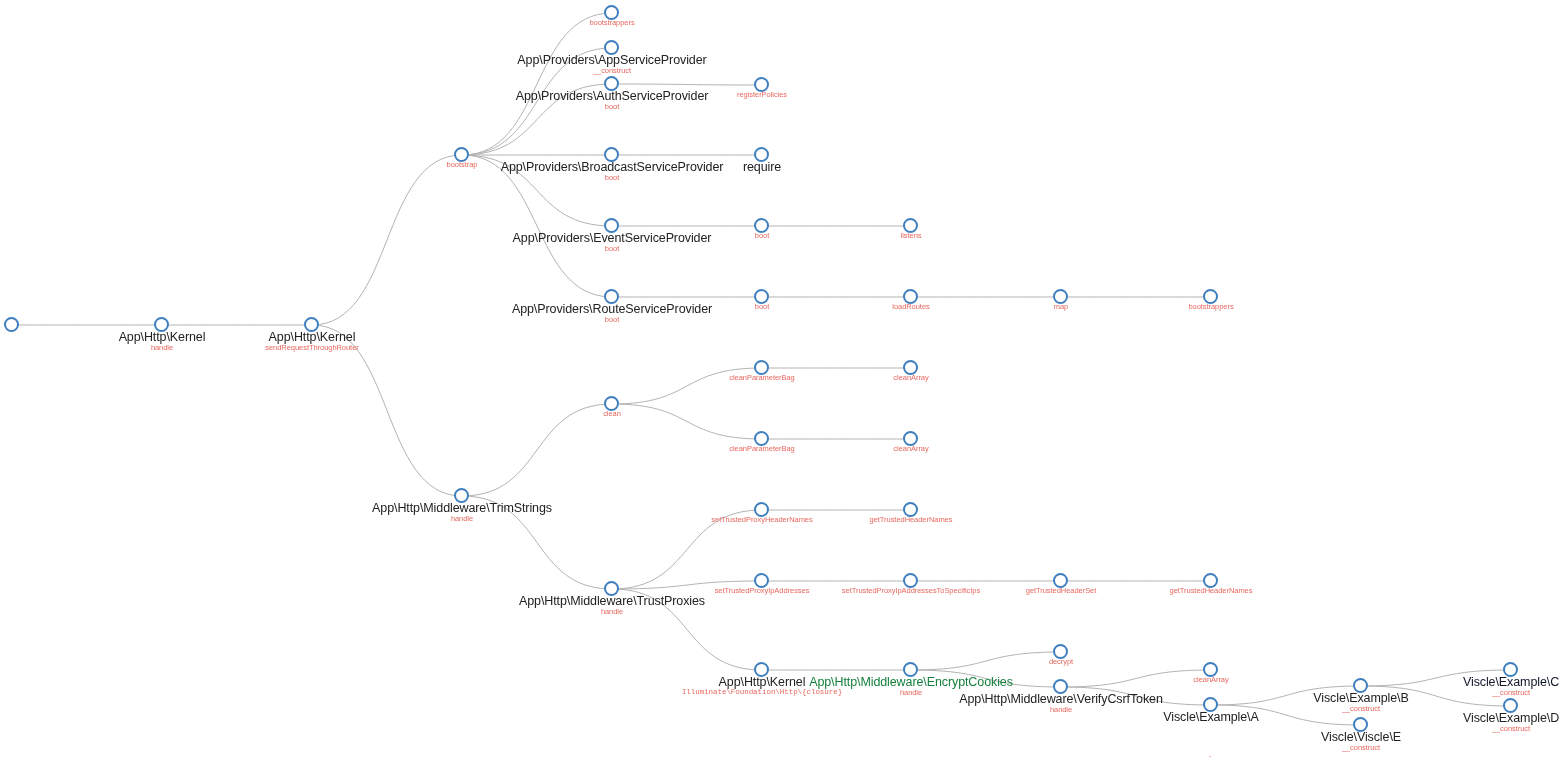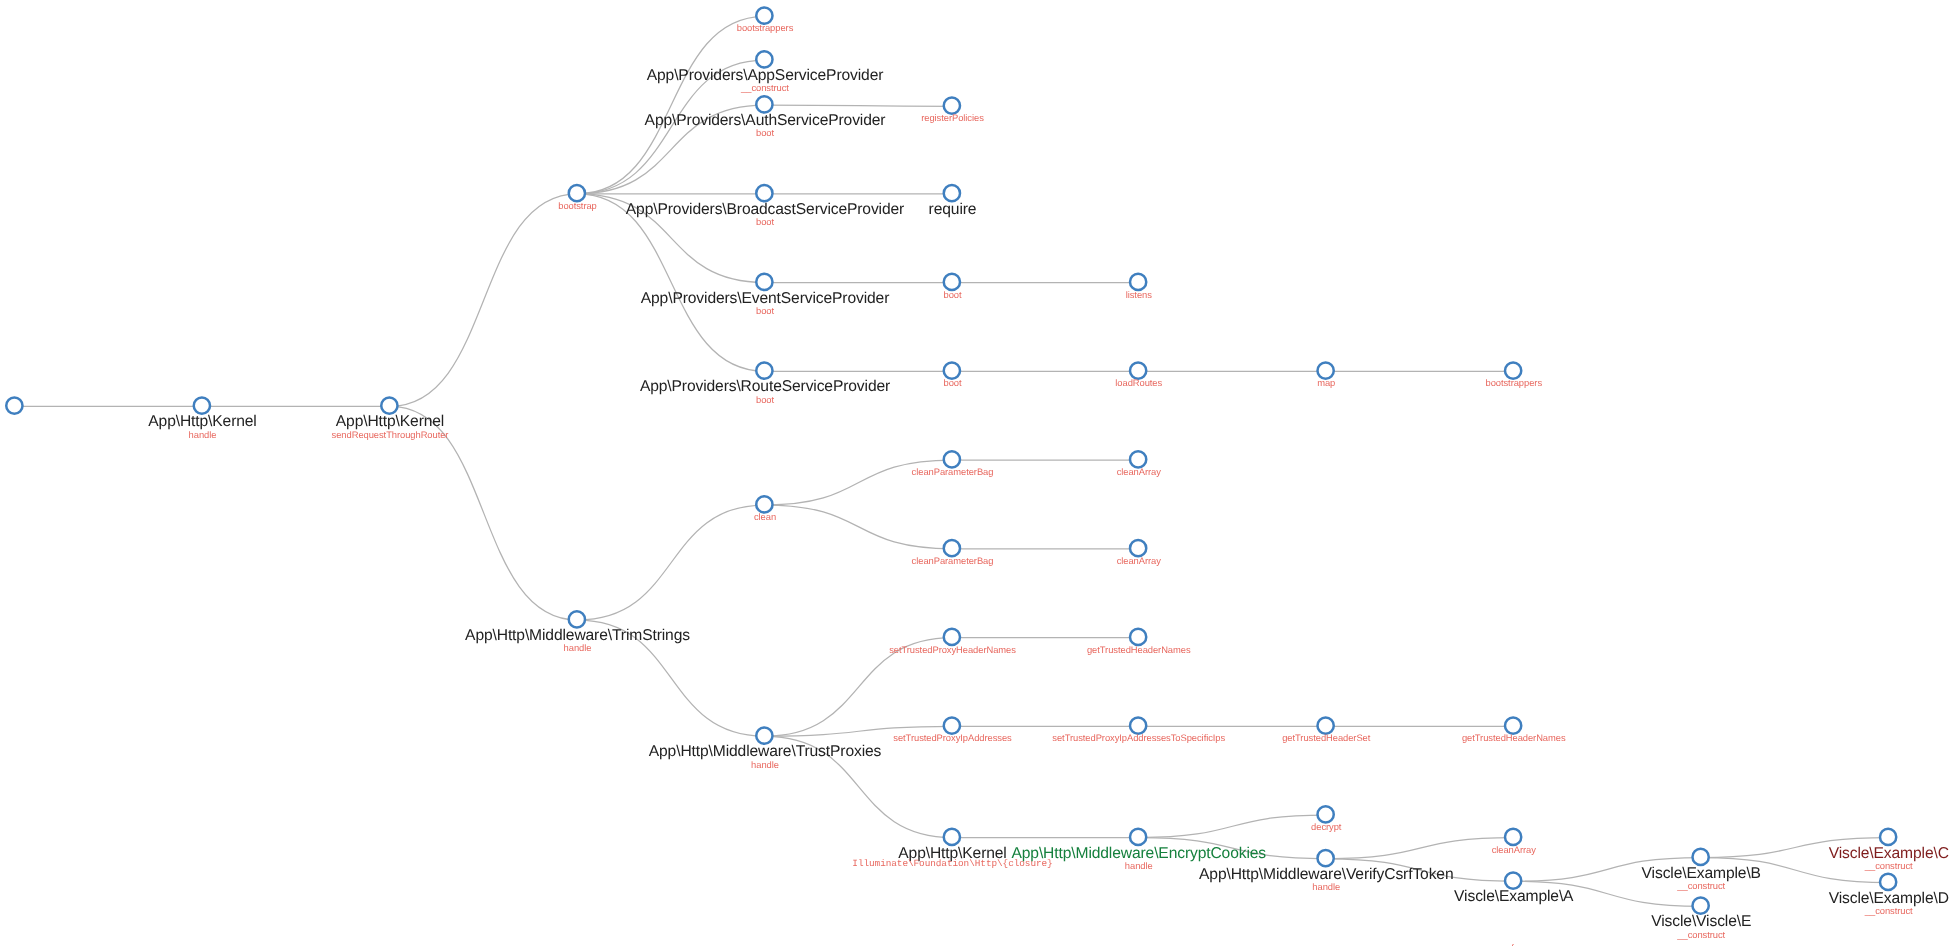--- a/index.html
+++ b/index.html
@@ -358,21 +358,21 @@
       <div class="node" style="left: 1361px; top: 725px;">
         <div class="node-circle" style="border-color: rgb(63, 127, 191); background: rgb(255, 255, 255);"></div>
         <div class="node-labels">
           <span class="node-class" style="color: rgb(34, 34, 34);">Viscle\Viscle\E</span>
           <span class="node-method" style="color: rgb(232, 104, 95);">__construct</span>
         </div>
       </div>
       <div class="node" style="left: 1511px; top: 670px;">
         <div class="node-circle" style="border-color: rgb(63, 127, 191); background: rgb(255, 255, 255);"></div>
         <div class="node-labels">
-          <span class="node-class" style="color: #7f1d1d;">Viscle\Example\C</span>
+          <span class="node-class" style="color: #0f172a;">Viscle\Example\C</span>
           <span class="node-method" style="color: rgb(232, 104, 95);">__construct</span>
         </div>
       </div>
       <div class="node" style="left: 1511px; top: 706px;">
         <div class="node-circle" style="border-color: rgb(63, 127, 191); background: rgb(255, 255, 255);"></div>
         <div class="node-labels">
           <span class="node-class" style="color: rgb(34, 34, 34);">Viscle\Example\D</span>
           <span class="node-method" style="color: rgb(232, 104, 95);">__construct</span>
         </div>
       </div>

